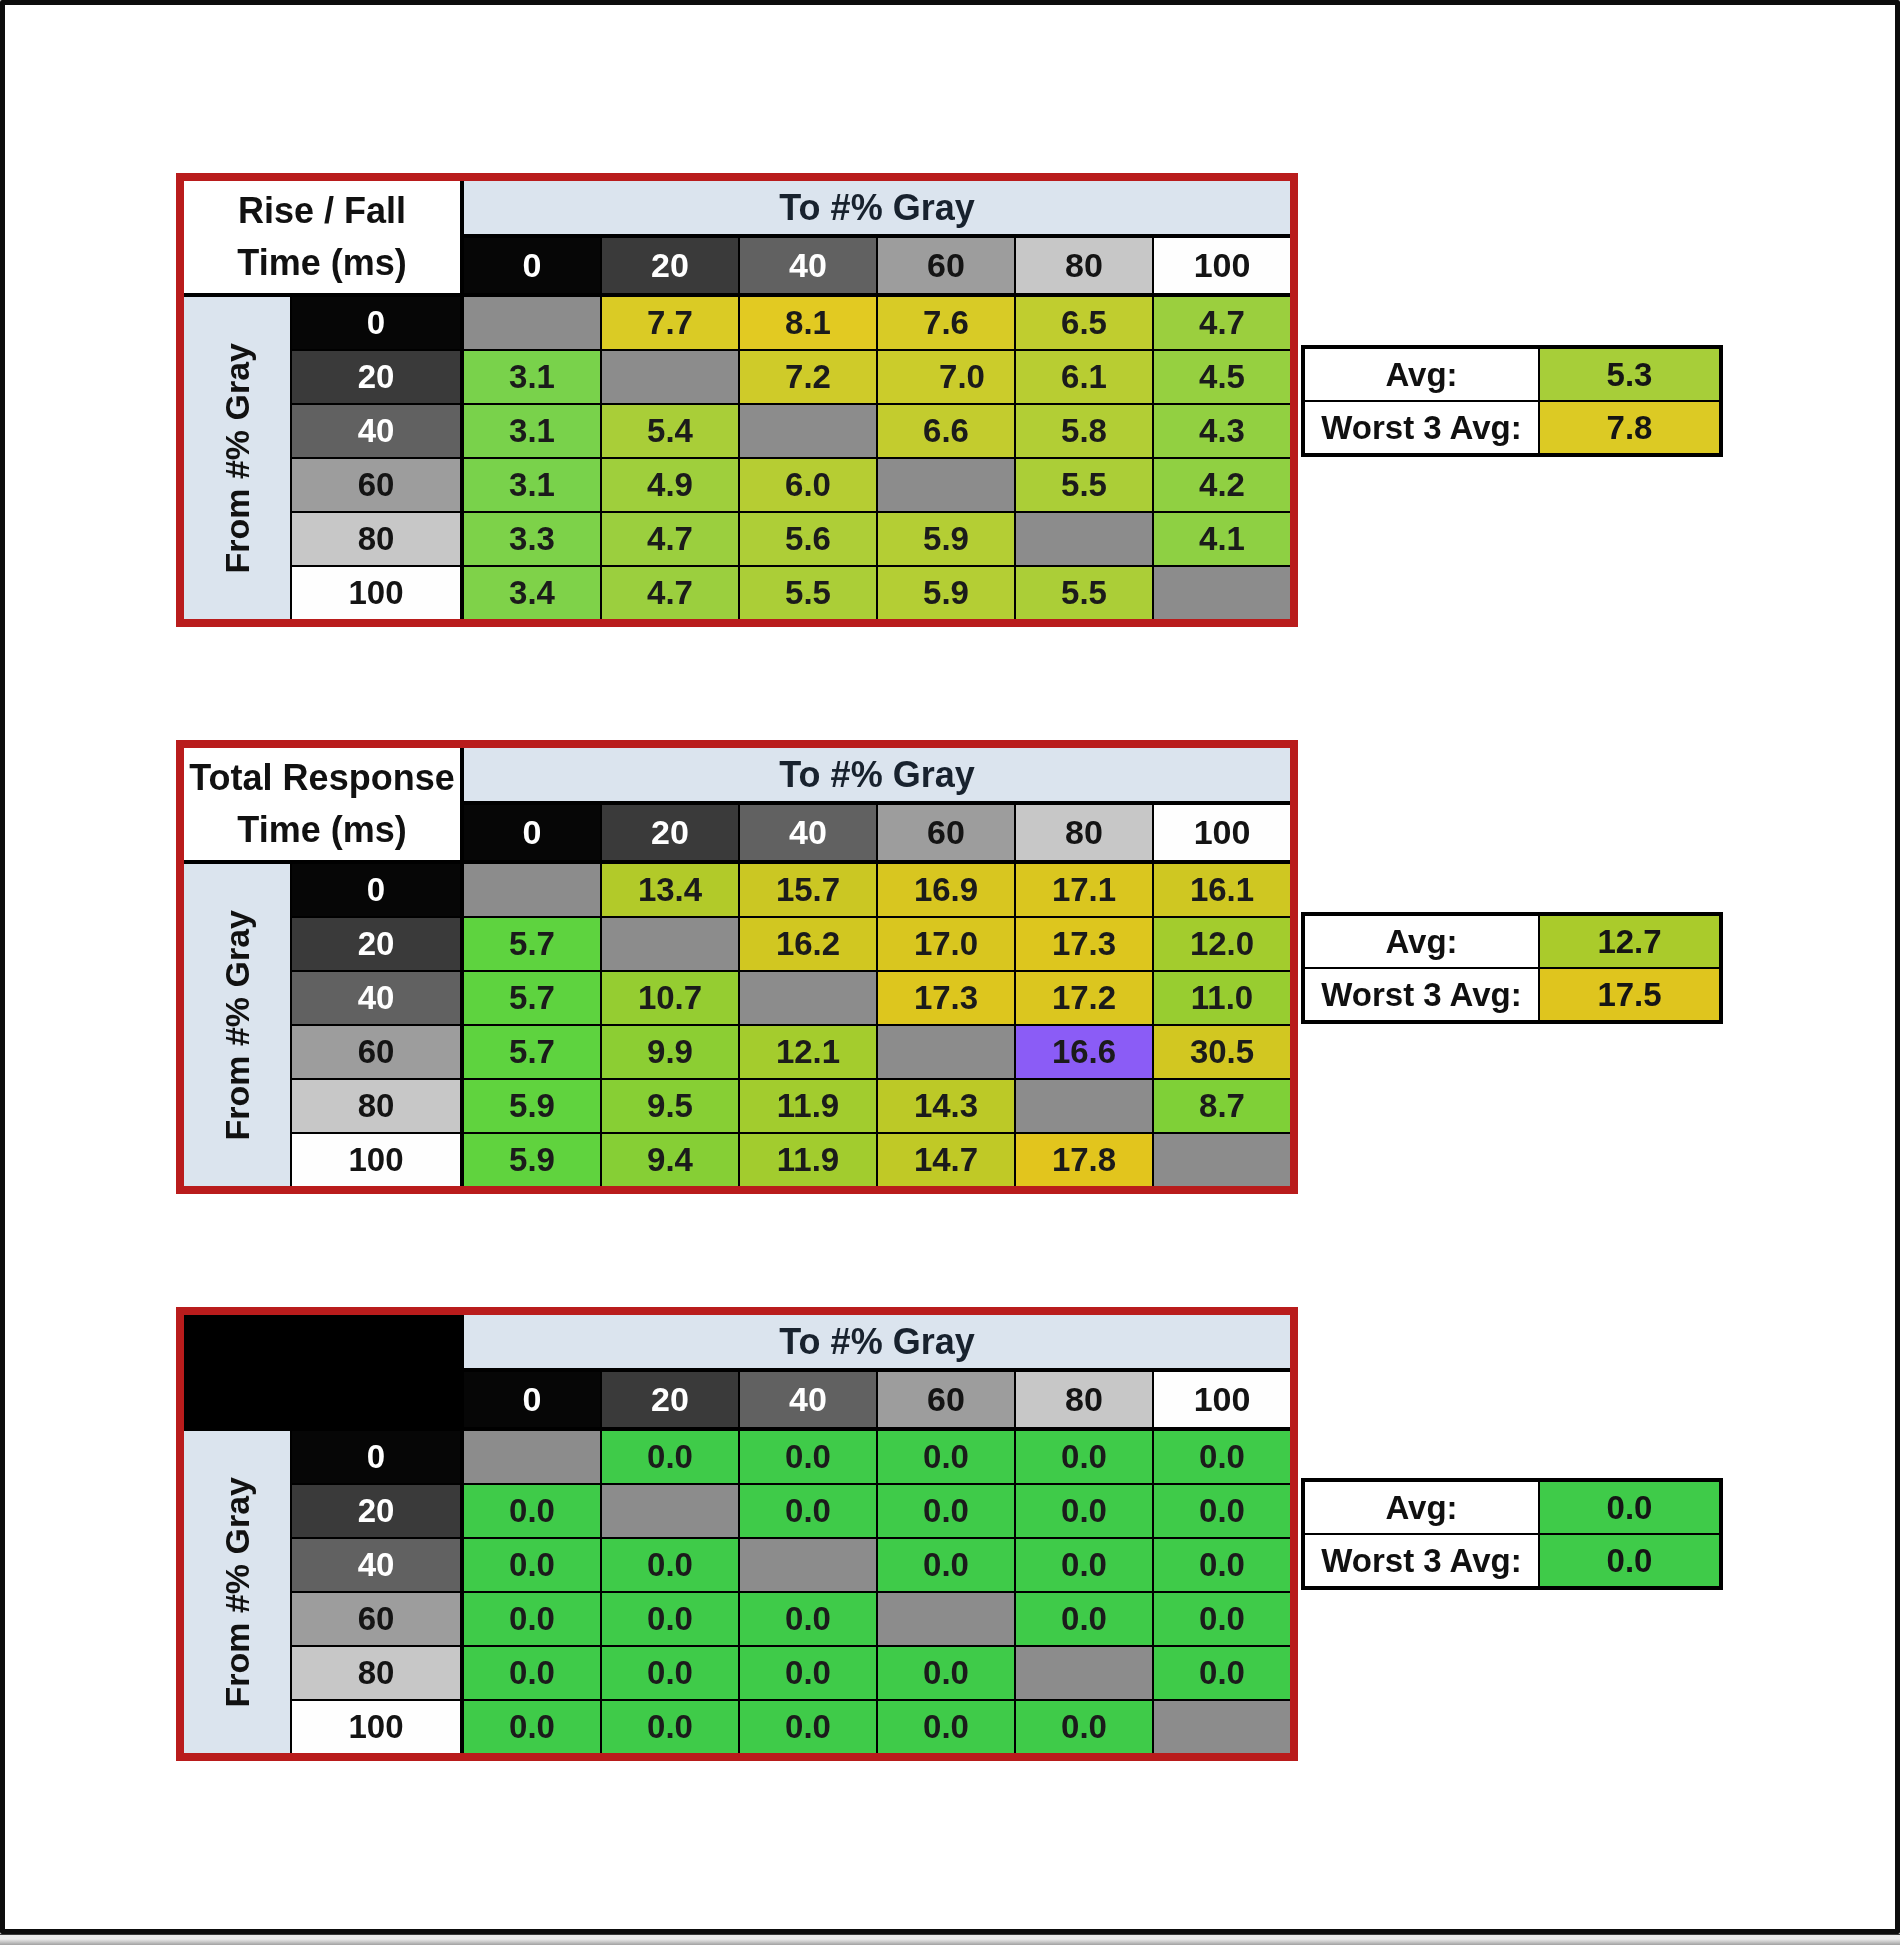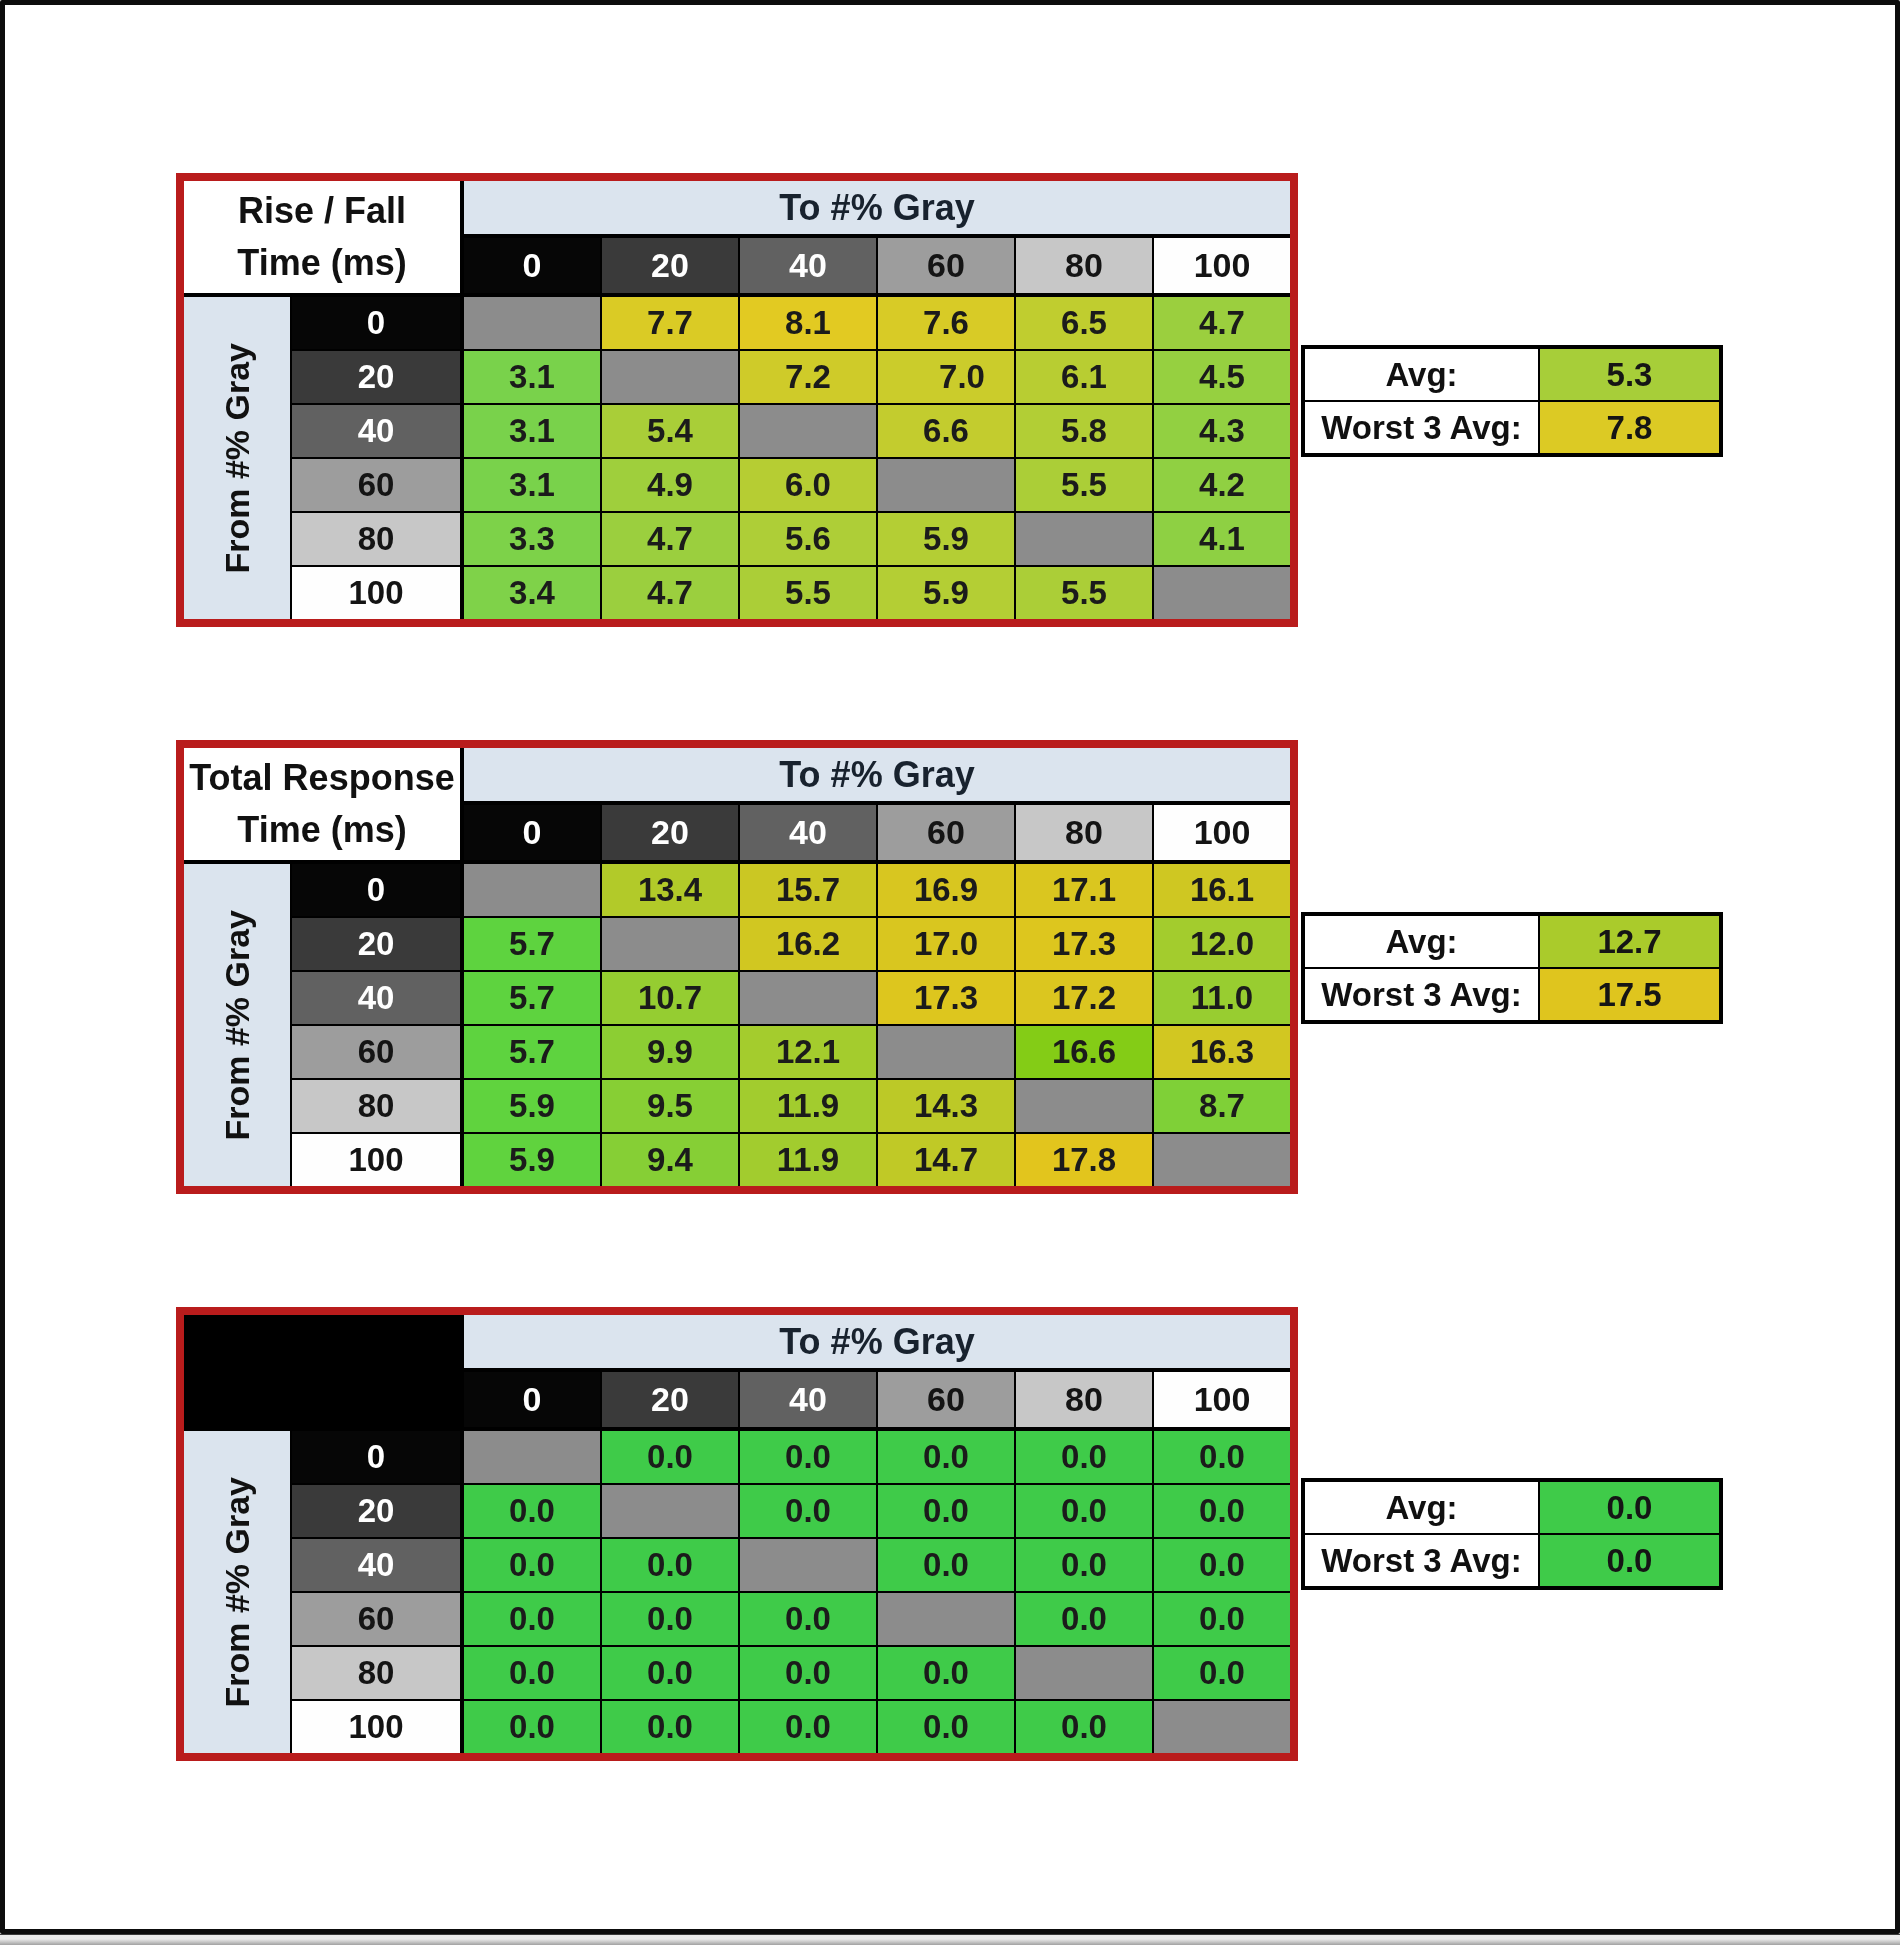--- a/index.html
+++ b/index.html
@@ -174,22 +174,22 @@
     <div class="cellc dcell" style="grid-area: 5 / 3; background: rgb(94, 211, 63);">5.7</div>
     <div class="cellc dcell" style="grid-area: 5 / 4; background: rgb(149, 205, 49);">10.7</div>
     <div class="cellc dcell" style="grid-area: 5 / 5; background: rgb(140, 140, 140);"></div>
     <div class="cellc dcell" style="grid-area: 5 / 6; background: rgb(221, 198, 30);">17.3</div>
     <div class="cellc dcell" style="grid-area: 5 / 7; background: rgb(219, 198, 31);">17.2</div>
     <div class="cellc dcell" style="grid-area: 5 / 8; background: rgb(152, 205, 48);">11.0</div>
     <div class="cellc dcell" style="grid-area: 6 / 3; background: rgb(94, 211, 63);">5.7</div>
     <div class="cellc dcell" style="grid-area: 6 / 4; background: rgb(140, 206, 51);">9.9</div>
     <div class="cellc dcell" style="grid-area: 6 / 5; background: rgb(164, 204, 45);">12.1</div>
     <div class="cellc dcell" style="grid-area: 6 / 6; background: rgb(140, 140, 140);"></div>
-    <div class="cellc dcell" style="grid-area: 6 / 7; background: #84cc16;">16.6</div>
-    <div class="cellc dcell" style="grid-area: 6 / 8; background: rgb(210, 199, 33);">16.3</div>
+    <div class="cellc dcell" style="grid-area: 6 / 7; background: #8b5cf6;">16.6</div>
+    <div class="cellc dcell" style="grid-area: 6 / 8; background: rgb(210, 199, 33);">30.5</div>
     <div class="cellc dcell" style="grid-area: 7 / 3; background: rgb(96, 211, 62);">5.9</div>
     <div class="cellc dcell" style="grid-area: 7 / 4; background: rgb(135, 207, 52);">9.5</div>
     <div class="cellc dcell" style="grid-area: 7 / 5; background: rgb(162, 204, 46);">11.9</div>
     <div class="cellc dcell" style="grid-area: 7 / 6; background: rgb(188, 201, 39);">14.3</div>
     <div class="cellc dcell" style="grid-area: 7 / 7; background: rgb(140, 140, 140);"></div>
     <div class="cellc dcell" style="grid-area: 7 / 8; background: rgb(127, 208, 55);">8.7</div>
     <div class="cellc dcell" style="grid-area: 8 / 3; background: rgb(96, 211, 62);">5.9</div>
     <div class="cellc dcell" style="grid-area: 8 / 4; background: rgb(134, 207, 53);">9.4</div>
     <div class="cellc dcell" style="grid-area: 8 / 5; background: rgb(162, 204, 46);">11.9</div>
     <div class="cellc dcell" style="grid-area: 8 / 6; background: rgb(192, 201, 38);">14.7</div>

